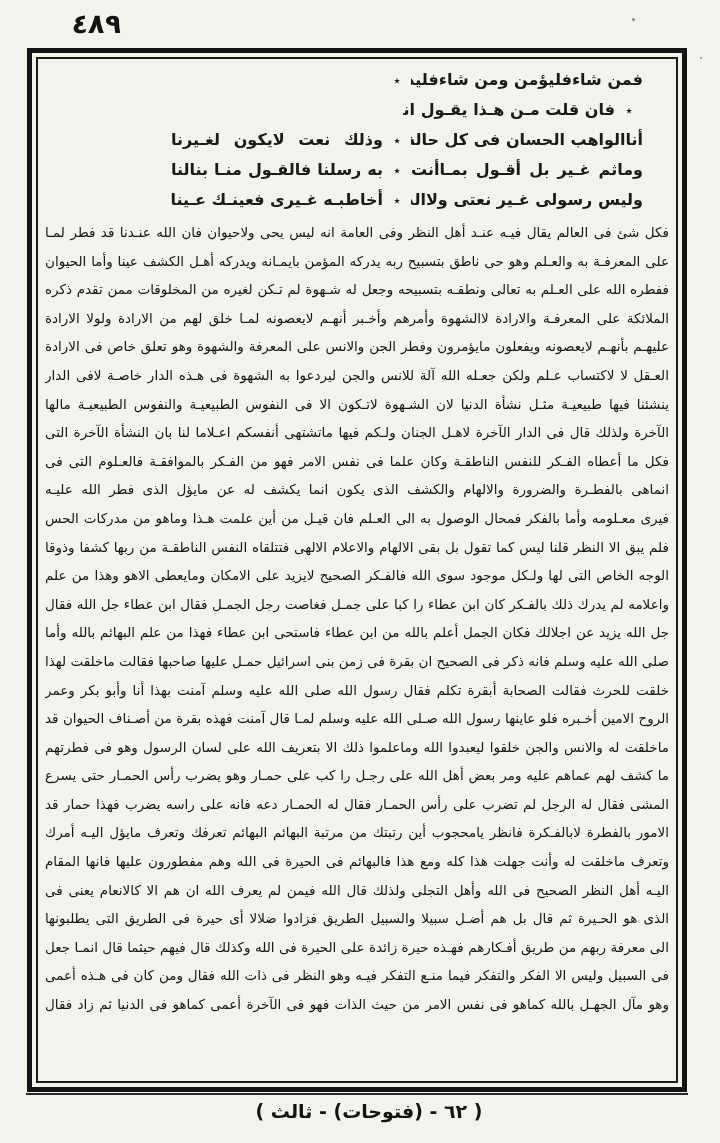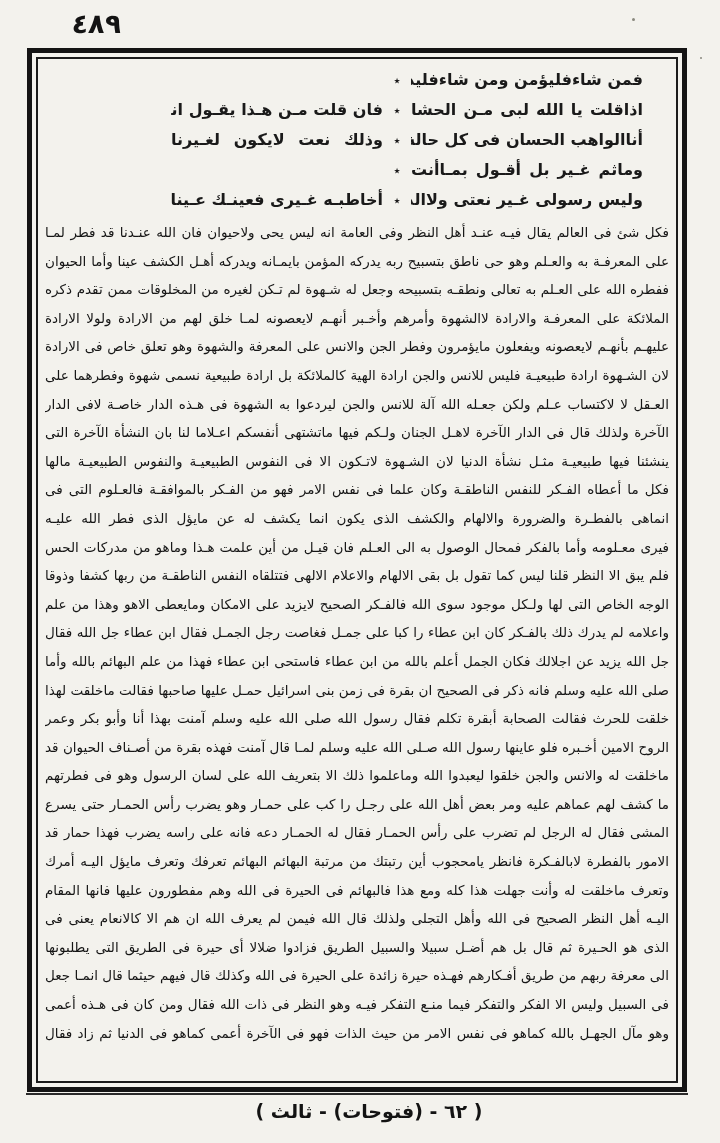--- a/index.html
+++ b/index.html
@@ -126,50 +126,49 @@
 
   <div class="frame-outer">
     <div class="frame-inner">
 
       <div class="poem" id="poem">
           <div class="poem-line">
             <span class="hemi right">فمن شاءفليؤمن ومن شاءفليدع</span>
             <span class="star">٭</span>
           </div>
           <div class="poem-line">
-            <span class="hemi right">اذاقلت يا الله لبى مـن الحشا</span>
             <span class="star">٭</span>
             <span class="hemi left">فان قلت مـن هـذا يقـول انا انا</span>
           </div>
           <div class="poem-line">
             <span class="hemi right">أناالواهب الحسان فى كل حالة</span>
             <span class="star">٭</span>
             <span class="hemi left">وذلك نعت لايكون لغـيرنا</span>
           </div>
           <div class="poem-line">
             <span class="hemi right">وماثم غـير بل أقـول بمـاأنت</span>
             <span class="star">٭</span>
+            <span class="hemi left">به رسلنا فالقـول منـا بنالنا</span>
           </div>
           <div class="poem-line">
             <span class="hemi right">وليس رسولى غـير نعتى ولاالذى</span>
             <span class="star">٭</span>
             <span class="hemi left">أخاطبـه غـيرى فعينـك عـينا</span>
           </div>
         </div>
 
       <div class="prose" id="prose">
           <div class="prose-line">فكل شئ فى العالم يقال فيـه عنـد أهل النظر وفى العامة انه ليس يحى ولاحيوان فان الله عنـدنا قد فطر لمـا خلقه</div>
           <div class="prose-line">على المعرفـة به والعـلم وهو حى ناطق بتسبيح ربه يدركه المؤمن بايمـانه ويدركه أهـل الكشف عينا وأما الحيوان</div>
           <div class="prose-line">ففطره الله على العـلم به تعالى ونطقـه بتسبيحه وجعل له شـهوة لم تـكن لغيره من المخلوقات ممن تقدم ذكره آنفا وفطر</div>
           <div class="prose-line">الملائكة على المعرفـة والارادة لاالشهوة وأمرهم وأخـبر أنهـم لايعصونه لمـا خلق لهم من الارادة ولولا الارادة ماأثنى</div>
           <div class="prose-line">عليهـم بأنهـم لايعصونه ويفعلون مايؤمرون وفطر الجن والانس على المعرفة والشهوة وهو تعلق خاص فى الارادة</div>
-          <div class="prose-line">لان الشـهوة ارادة طبيعيـة فليس للانس والجن ارادة الهية كالملائكة بل ارادة طبيعية نسمى شهوة وفطرهما على</div>
           <div class="prose-line">العـقل لا لاكتساب عـلم ولكن جعـله الله آلة للانس والجن ليردعوا به الشهوة فى هـذه الدار خاصـة لافى الدار</div>
+          <div class="prose-line">ينشئنا فيها طبيعيـة مثـل نشأة الدنيا لان الشـهوة لاتـكون الا فى النفوس الطبيعيـة والنفوس الطبيعيـة مالها</div>
           <div class="prose-line">الآخرة ولذلك قال فى الدار الآخرة لاهـل الجنان ولـكم فيها ماتشتهى أنفسكم اعـلاما لنا بان النشأة الآخرة التى</div>
-          <div class="prose-line">ينشئنا فيها طبيعيـة مثـل نشأة الدنيا لان الشـهوة لاتـكون الا فى النفوس الطبيعيـة والنفوس الطبيعيـة مالها</div>
           <div class="prose-line">فكل ما أعطاه الفـكر للنفس الناطقـة وكان علما فى نفس الامر فهو من الفـكر بالموافقـة فالعـلوم التى فى الانسان</div>
           <div class="prose-line">انماهى بالفطـرة والضرورة والالهام والكشف الذى يكون انما يكشف له عن مايؤل الذى فطر الله عليـه</div>
           <div class="prose-line">فيرى معـلومه وأما بالفكر فمحال الوصول به الى العـلم فان قيـل من أين علمت هـذا وماهو من مدركات الحس</div>
           <div class="prose-line">فلم يبق الا النظر قلنا ليس كما تقول بل بقى الالهام والاعلام الالهى فتتلقاه النفس الناطقـة من ربها كشفا وذوقا من</div>
           <div class="prose-line">الوجه الخاص التى لها ولـكل موجود سوى الله فالفـكر الصحيح لايزيد على الامكان ومايعطى الاهو وهذا من علم الله</div>
           <div class="prose-line">واعلامه لم يدرك ذلك بالفـكر كان ابن عطاء را كبا على جمـل فغاصت رجل الجمـل فقال ابن عطاء جل الله فقال الجمل</div>
           <div class="prose-line">جل الله يزيد عن اجلالك فكان الجمل أعلم بالله من ابن عطاء فاستحى ابن عطاء فهذا من علم البهائم بالله وأما رسول الله</div>
           <div class="prose-line">صلى الله عليه وسلم فانه ذكر فى الصحيح ان بقرة فى زمن بنى اسرائيل حمـل عليها صاحبها فقالت ماخلقت لهذا وانما</div>
           <div class="prose-line">خلقت للحرث فقالت الصحابة أبقرة تكلم فقال رسول الله صلى الله عليه وسلم آمنت بهذا أنا وأبو بكر وعمر وذلك ان</div>
           <div class="prose-line">الروح الامين أخـبره فلو عاينها رسول الله صـلى الله عليه وسلم لمـا قال آمنت فهذه بقرة من أصـناف الحيوان قد علمت</div>

